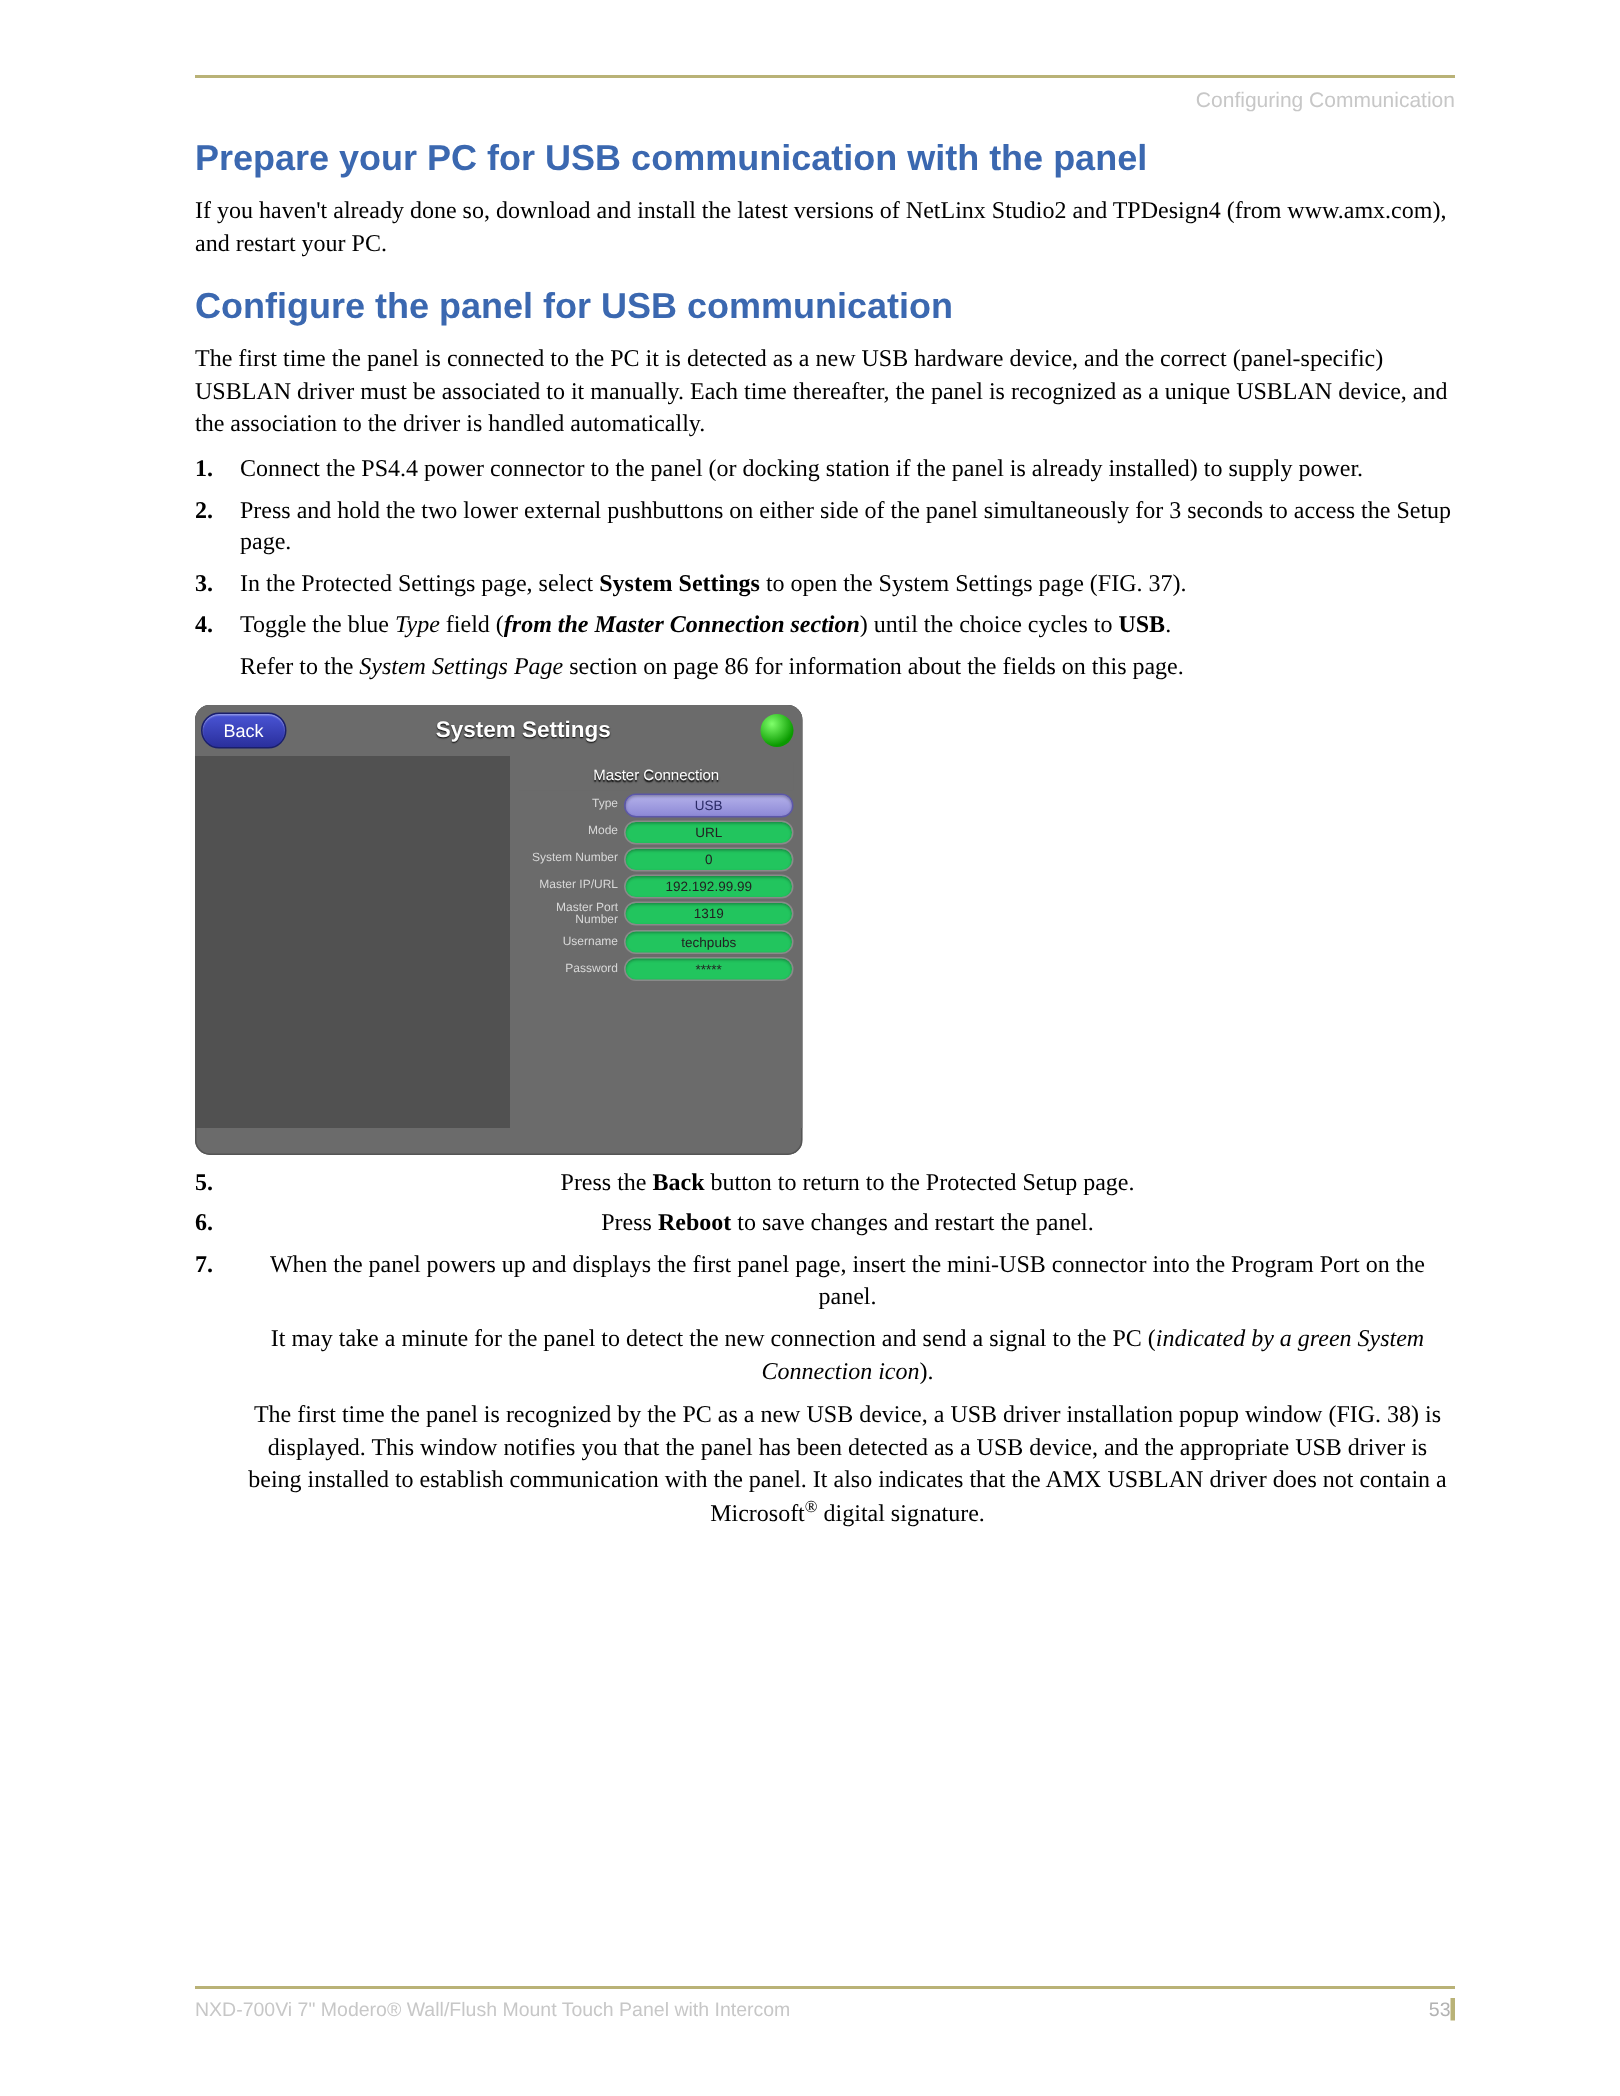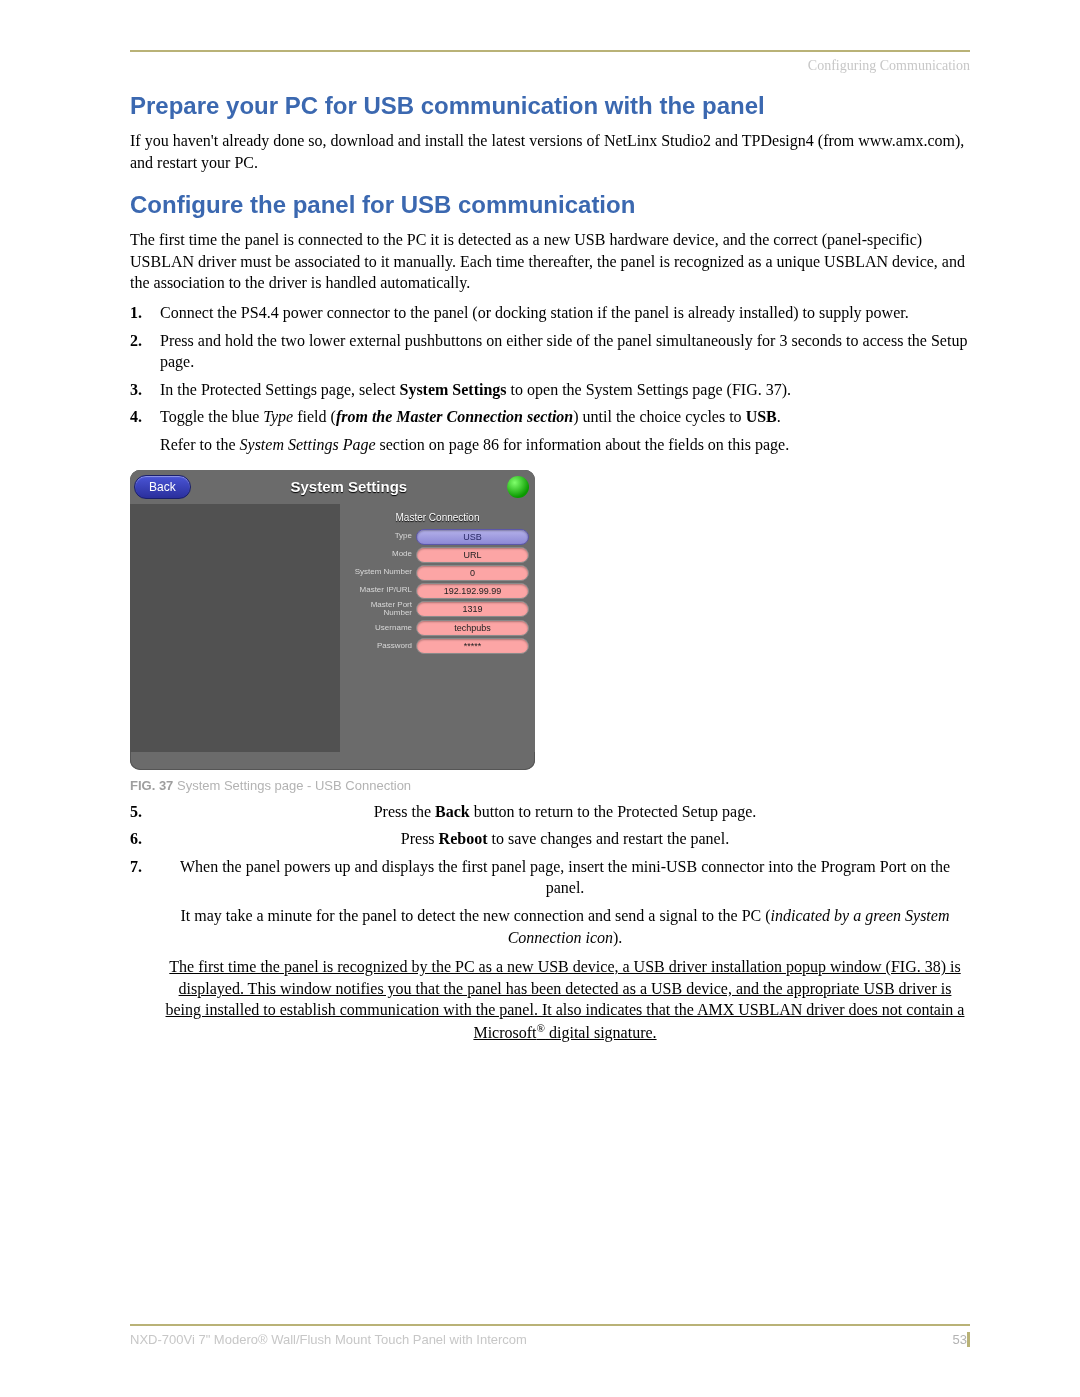--- a/index.html
+++ b/index.html
@@ -17,21 +17,21 @@
     box-sizing: border-box;
     padding: 50px 110px 60px 130px;
   }
   .top-rule {
     border-top: 2px solid #b9b277;
     margin-bottom: 6px;
   }
   .header-right {
     text-align: right;
     color: #c7c7c7;
-    font-family: Liberation Serif, serif;
+    font-family: Liberation Sans, sans-serif;
     font-size: 14px;
   }
   h2.section {
     font-family: Arial, Helvetica, sans-serif;
     font-weight: bold;
     color: #3b68b0;
     font-size: 24px;
     margin: 18px 0 10px 0;
   }
   p.body {
@@ -150,21 +150,21 @@
     padding: 2px 0;
     border: 1px solid #8a8a8a;
     box-shadow: inset 0 1px 2px rgba(0,0,0,0.3);
   }
   .pval.type {
     background: linear-gradient(#b4b1ea, #8d89d6);
     color: #2a2a66;
     border-color: #5c57a8;
   }
   .pval.norm {
-    background: #fca5a5;
+    background: #22c55e;
     color: #222;
   }
   .figcap {
     font-family: Arial, Helvetica, sans-serif;
     font-size: 13px;
     color: #b3b3b3;
     margin-top: 8px;
   }
   .figcap .figno { font-weight: bold; color: #9e9e9e; }
 
@@ -251,38 +251,35 @@
               <div class="plabel">Username</div>
               <div class="pval norm">techpubs</div>
             </div>
           <div class="prow">
               <div class="plabel">Password</div>
               <div class="pval norm">*****</div>
             </div>
         </div>
       </div>
     </div>
-    <div class="figcap">
-      <span class="figno">FIG. 37</span><span>  System Settings page - USB Connection</span>
-    </div>
   </div>
 
   <ol class="steps" start="5" style="counter-reset: step 4; text-align: center;">
     <li>
       <span>Press the </span><span class="b">Back</span><span> button to return to the Protected Setup page.</span>
     </li>
     <li>
       <span>Press </span><span class="b">Reboot</span><span> to save changes and restart the panel.</span>
     </li>
     <li>
       <span>When the panel powers up and displays the first panel page, insert the mini-USB connector into the Program Port on the panel.</span>
       <p class="body" style="margin-top:6px;">
         <span>It may take a minute for the panel to detect the new connection and send a signal to the PC (</span><span class="i">indicated by a green System Connection icon</span><span>).</span>
       </p>
-      <p class="body" style="margin-top:2px;text-decoration:underline;">
+      <p class="body" style="margin-top:2px;">
         <span>The first time the panel is recognized by the PC as a new USB device, a USB driver installation popup window (FIG. 38) is displayed. This window notifies you that the panel has been detected as a USB device, and the appropriate USB driver is being installed to establish communication with the panel. It also indicates that the AMX USBLAN driver does not contain a Microsoft</span><sup>®</sup><span> digital signature.</span>
       </p>
     </li>
   </ol>
 
   <div class="footer">
     <span>NXD-700Vi 7" Modero® Wall/Flush Mount Touch Panel with Intercom</span>
     <span class="pnum">53</span>
   </div>
 </div>

